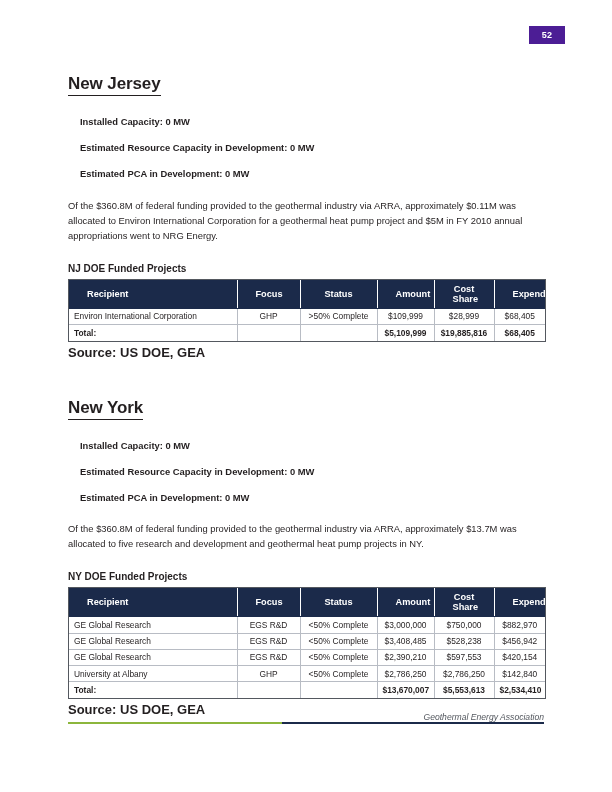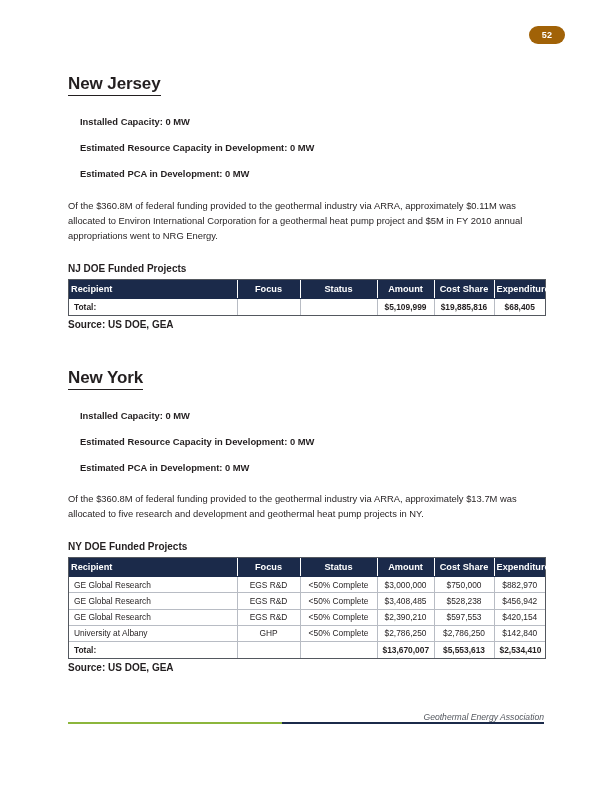--- a/index.html
+++ b/index.html
@@ -21,29 +21,28 @@
     height: 792px;
     box-sizing: border-box;
   }
   
   .page-number-badge {
     position: absolute;
     top: 26px;
     right: 47px;
     width: 36px;
     height: 18px;
-    background: #a16207;
+    background: #4c1d95;
     color: #ffffff;
     font-size: 9px;
     font-weight: bold;
     display: flex;
     align-items: center;
     justify-content: center;
     letter-spacing: 0.2px;
-    border-radius: 9px;
   }
   .content {
     position: absolute;
     left: 68px;
     top: 66px;
     width: 476px;
   }
   h1.section-title {
     font-size: 17px;
     font-weight: bold;
@@ -73,21 +72,21 @@
   table.data {
     border-collapse: collapse;
     width: 476px;
     table-layout: fixed;
   }
   table.data th {
     background: #1b2a4a;
     color: #ffffff;
     font-size: 9.2px;
     font-weight: bold;
-    padding: 4px 2px;
+    padding: 4px 18px;
     text-align: left;
     border-right: 1px solid #ffffff;
     border-bottom: 1px solid #1b2a4a;
   }
   table.data th.ctr {
     text-align: center;
   }
   table.data th:last-child {
     border-right: none;
   }
@@ -110,21 +109,21 @@
     border-top: 0.9px solid #54585f;
     padding-top: 3px;
     padding-bottom: 3px;
   }
   .table-wrap {
     border: 0.9px solid #54585f;
     width: 476px;
     box-sizing: content-box;
   }
   .source {
-    font-size: 10px;
+    font-size: 13px;
     font-weight: bold;
     margin: 3px 0 0 0;
   }
   .spacer-lg { height: 30px; }
   
   .footer-rule {
     position: absolute;
     left: 68px;
     top: 722px;
     width: 476px;
@@ -174,20 +173,28 @@
             <tr>
               <th>Recipient</th>
               <th class="ctr">Focus</th>
               <th class="ctr">Status</th>
               <th class="ctr">Amount</th>
               <th class="ctr">Cost Share</th>
               <th class="ctr">Expenditure</th>
             </tr>
           </thead>
           <tbody>
+            <tr>
+              <td>Environ International Corporation</td>
+              <td class="ctr">GHP</td>
+              <td class="ctr">&gt;50% Complete</td>
+              <td class="ctr">$109,999</td>
+              <td class="ctr">$28,999</td>
+              <td class="ctr">$68,405</td>
+            </tr>
             <tr class="total-row">
               <td>Total:</td>
               <td class="ctr"></td>
               <td class="ctr"></td>
               <td class="ctr">$5,109,999</td>
               <td class="ctr">$19,885,816</td>
               <td class="ctr">$68,405</td>
             </tr>
           </tbody>
         </table>

